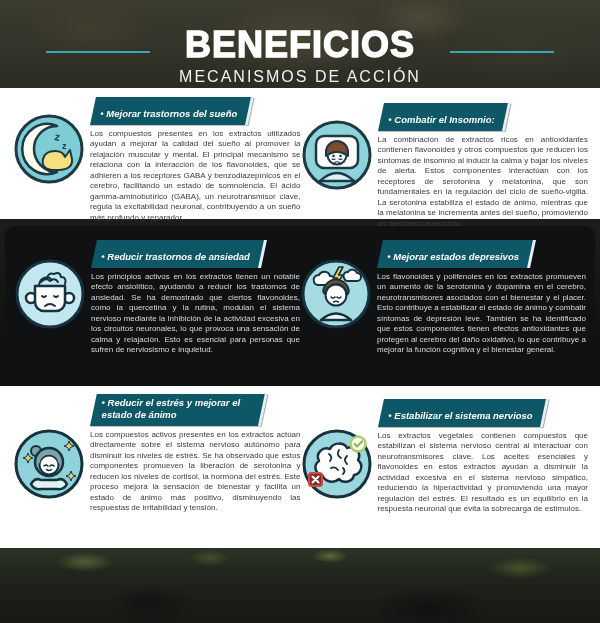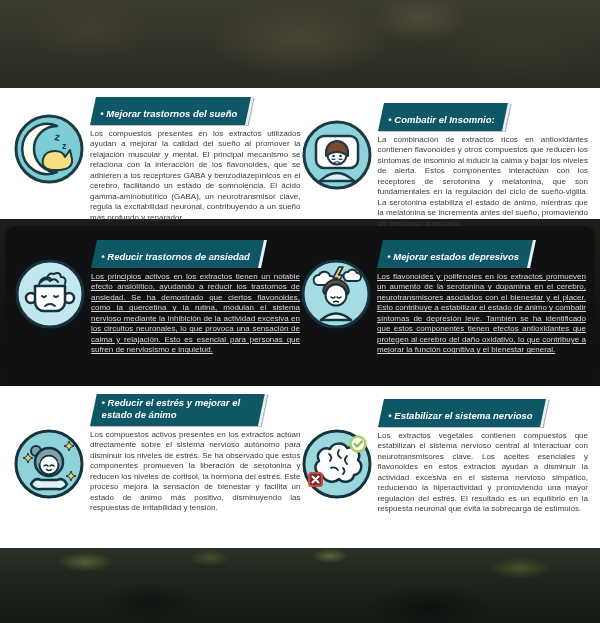--- a/index.html
+++ b/index.html
@@ -41,36 +41,42 @@
   .content{flex:1;min-width:0;}
   
   .ribbon{display:inline-block;margin:0 0 4px;background:#0d5766;color:#fff;
     padding:3px 10px 3px 8px;transform:skewX(-12deg);transform-origin:left bottom;
     border-right:3px solid #e9eef0;box-shadow:1px 1px 0 rgba(0,0,0,.25);}
   .ribbon .rt{display:inline-block;transform:skewX(12deg);
     font-style:italic;font-weight:bold;font-size:9.5px;line-height:1.25;}
   .ribbon.narrow{max-width:150px;}
   
   .body-text{margin:0;font-size:8px;line-height:1.31;text-align:justify;color:#3c3c3c;}
-  .band.dark .body-text{color:#d9d9d9;text-decoration:underline;}
+  .band.dark .body-text{color:#d9d9d9;}
   
   .c1 .icon-col{margin-top:25px}.c1 .content{margin-top:9px}
   .c2 .icon-col{margin-top:31px}.c2 .content{margin-top:15px}
   .c3 .icon-col,.c4 .icon-col{margin-top:32px}
   .c3 .content,.c4 .content{margin-top:14px}
   .c5 .icon-col{margin-top:42px}.c5 .content{margin-top:8px}
   .c6 .icon-col{margin-top:42px}.c6 .content{margin-top:13px}
 </style>
 </head>
 <body>
 
 <div class="poster">
   <div class="bg-photo"></div>
   <div class="bg-footer"></div>
 
+  <header class="header">
+    <div class="hline left"></div>
+    <div class="hline right"></div>
+    <h1 class="title">BENEFICIOS</h1>
+    <h2 class="subtitle">MECANISMOS DE ACCIÓN</h2>
+  </header>
 
   <div class="band white1">
     <section class="card c1">
       <div class="icon-col">
         <svg width="72" height="72" viewBox="0 0 72 72">
           <circle cx="36" cy="36" r="33" fill="#7eccd4" stroke="#1c3944" stroke-width="3"></circle>
           <path d="M44,13 A25,25 0 1,0 44,59 A19.5,19.5 0 1,1 44,13 Z" fill="#fdfcf2" stroke="#1c3944" stroke-width="2.5" stroke-linejoin="round"></path>
           <text x="41" y="27" font-size="11" font-weight="bold" fill="#1c3944" transform="rotate(10 41 27)">z</text>
           <text x="49" y="36" font-size="9" font-weight="bold" fill="#1c3944">z</text>
           <text x="55" y="44" font-size="8" font-weight="bold" fill="#1c3944">z</text>

